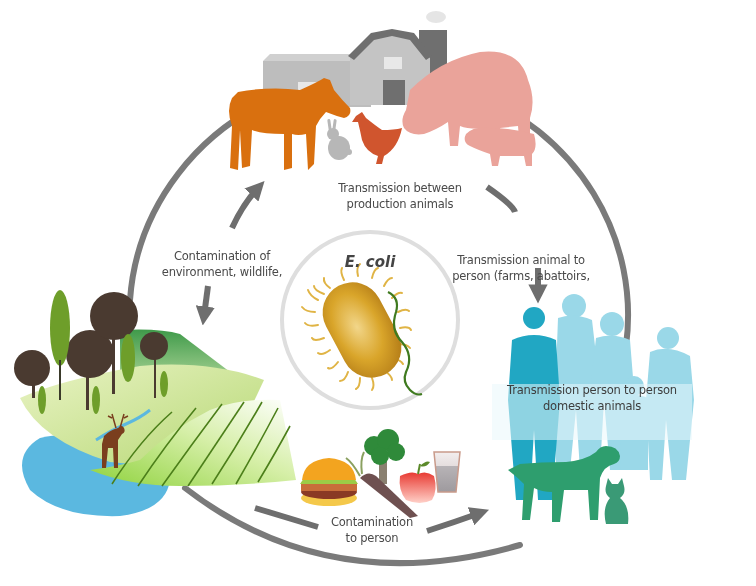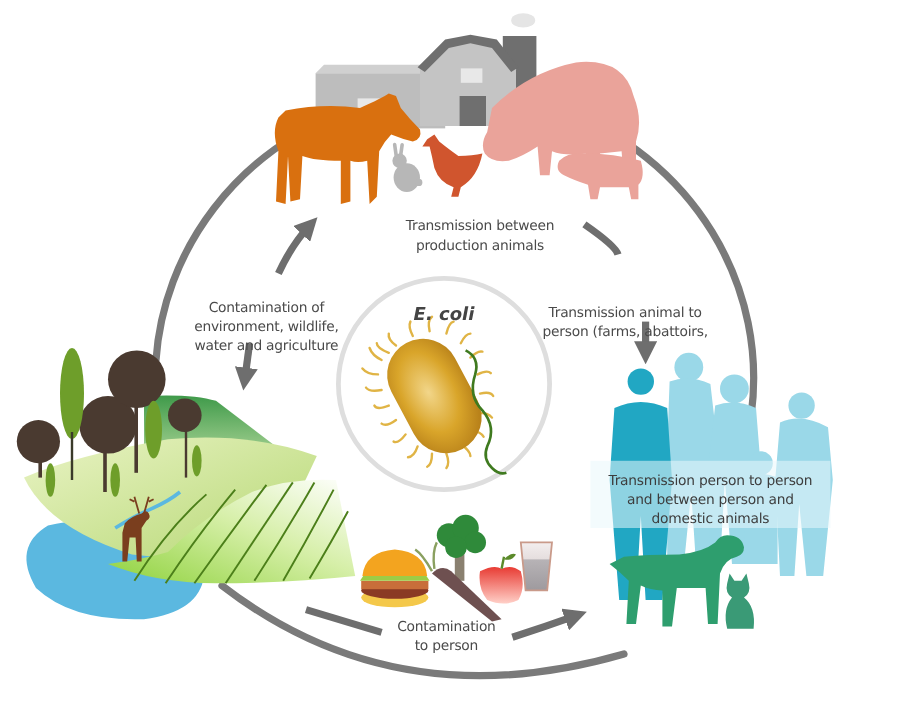--- a/index.html
+++ b/index.html
@@ -239,26 +239,24 @@
 </div>
 
 <div class="lbl" style="left:436px; top:212px; width:170px;margin-top:40px;">
   <span>Transmission animal to</span>
   <span>person (farms, abattoirs,</span>
 </div>
 
 <div class="lbl" style="left:146px; top:248px; width:152px;">
   <span>Contamination of</span>
   <span>environment, wildlife,</span>
-  <span>water and agriculture</span>
-</div>
-
-<div class="lbl" style="left:492px; top:392px; width:200px; color:#3d3d3d;">
+</div>
+
+<div class="lbl" style="left:492px; top:382px; width:200px; color:#3d3d3d;">
   <span>Transmission person to person</span>
-  <span>and between person and</span>
   <span>domestic animals</span>
 </div>
 
 <div class="lbl" style="left:312px; top:514px; width:120px;">
   <span>Contamination</span>
   <span>to person</span>
 </div>
 
 <div class="title-ecoli">E. coli</div>
 

